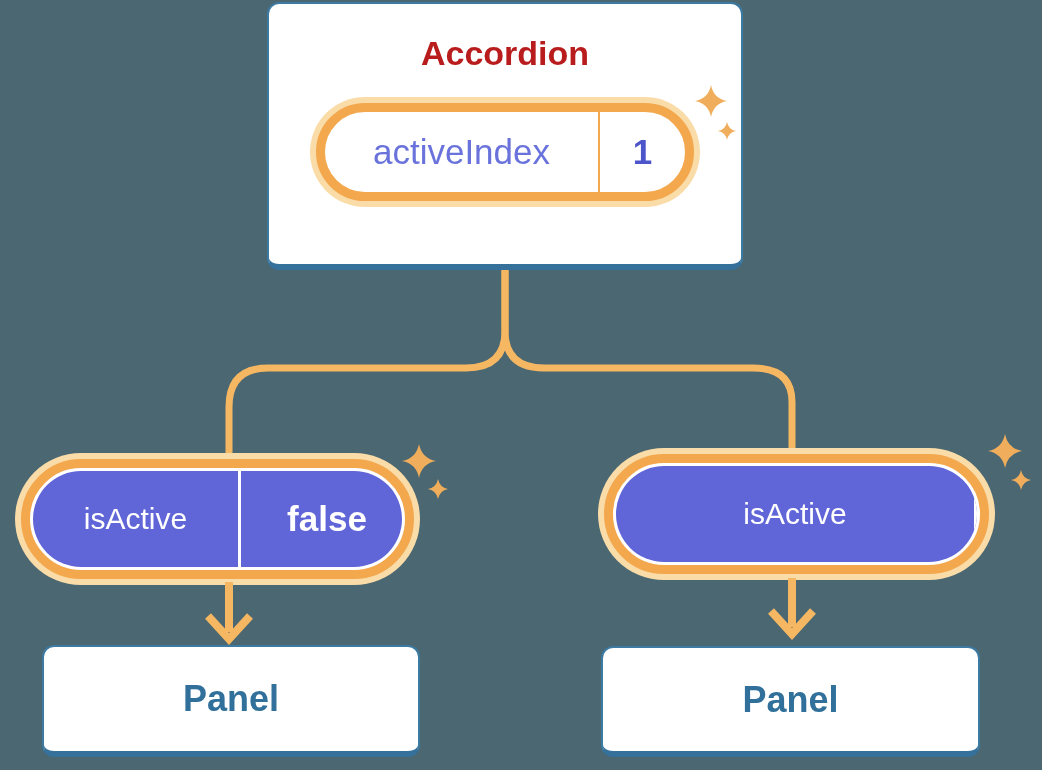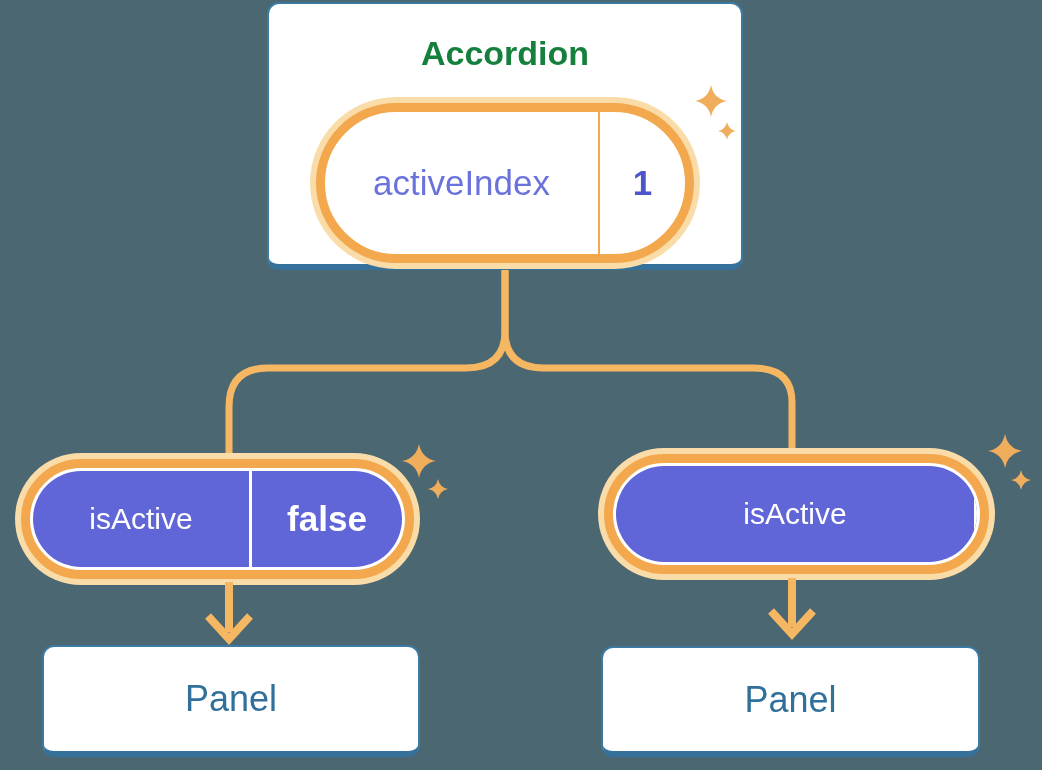--- a/index.html
+++ b/index.html
@@ -36,50 +36,50 @@
   }
   #accordion-card {
     left: 267px; top: 2px;
     width: 476px; height: 268px;
   }
   .card-title {
     margin-top: 30px;
     text-align: center;
     font-size: 34px;
     font-weight: 600;
-    color: #15803d;
+    color: #b91c1c;
   }
   .panel-card {
     display: flex;
     align-items: center;
     justify-content: center;
   }
   #panel-left  { left: 42px;  top: 645px; width: 378px; height: 112px; }
   #panel-right { left: 601px; top: 646px; width: 379px; height: 111px; }
   .panel-title {
     font-size: 36px;
-    font-weight: 400;
+    font-weight: 700;
     color: #30709a;
   }
 
   
   .pill {
     position: absolute;
     box-sizing: border-box;
     border: 9px solid #f3a84e;
     border-radius: 999px;
     box-shadow: 0 0 0 6px #fadca9;
     background: #ffffff;
     z-index: 2;
     display: flex;
     align-items: stretch;
   }
   #state-pill {
     left: 316px; top: 103px;
-    width: 378px; height: 160px;
+    width: 378px; height: 98px;
   }
   .state-label {
     flex: 1 1 auto;
     display: flex;
     align-items: center;
     justify-content: center;
     font-size: 35px;
     color: #6a73dc;
   }
   .state-divider {
@@ -121,21 +121,21 @@
     background: #ffffff;
   }
   .prop-value {
     display: flex;
     align-items: center;
     justify-content: center;
     font-size: 35px;
     font-weight: 700;
     color: #ffffff;
   }
-  #prop-pill-left  .prop-value { width: 150px; }
+  #prop-pill-left  .prop-value { width: 150px; padding-left: 11px; }
   #prop-pill-right .prop-value { width: 140px; }
 
   .connector {
     stroke: #f6b763;
     stroke-width: 7;
     fill: none;
     stroke-linecap: butt;
   }
   .arrow-stroke {
     stroke: #f6b763;

